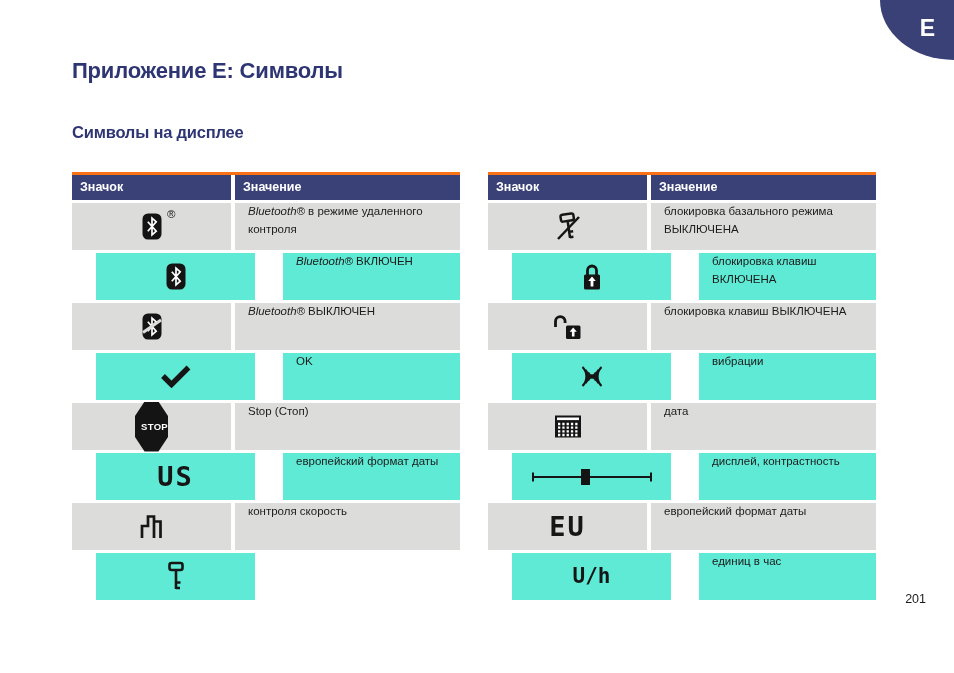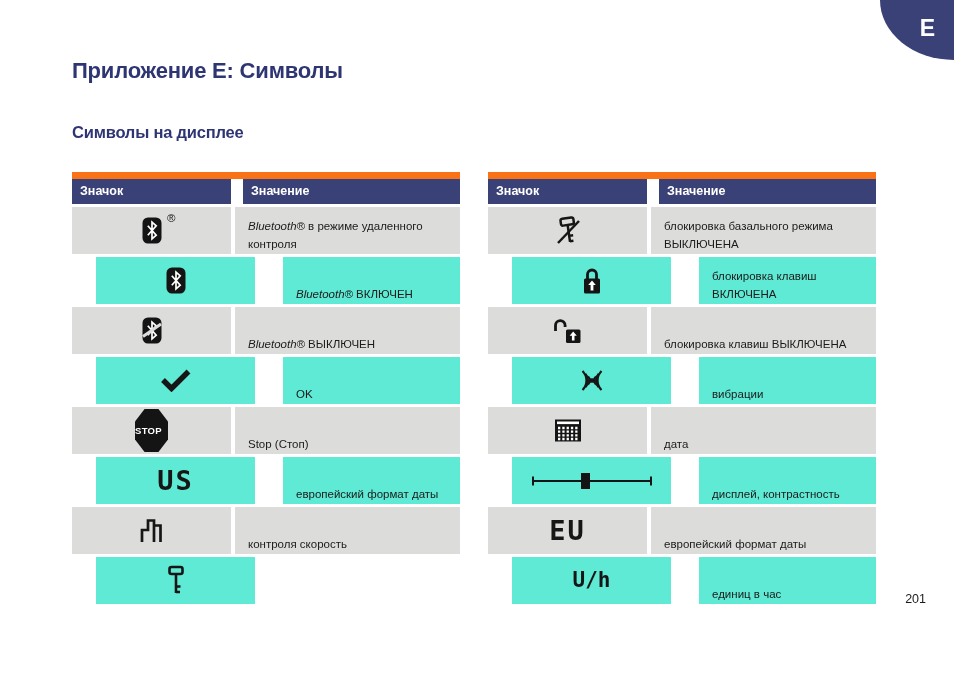--- a/index.html
+++ b/index.html
@@ -25,46 +25,46 @@
   .h2{
     position:absolute;left:72px;top:123px;margin:0;
     font-size:16.5px;font-weight:bold;color:#2e3573;letter-spacing:-0.2px;
   }
   
   .tables{
     position:absolute;left:72px;top:172px;width:804px;
     display:flex;gap:28px;
   }
   .sym-table{flex:1;min-width:0;}
-  .thead{display:flex;gap:12px;border-top:7px solid #f97316;}
+  .thead{display:flex;gap:4px;border-top:3px solid #f97316;}
   .th{
     background:#3a4177;color:#ffffff;font-size:12.5px;font-weight:bold;
     height:25px;line-height:25px;padding-left:8px;box-sizing:border-box;
   }
   .icon-col{width:159px;flex:none;}
   .val-col{flex:1;min-width:0;}
   .row{display:flex;gap:4px;margin-top:3px;height:47px;}
   .cell{box-sizing:border-box;}
   .icon-cell{width:159px;flex:none;display:flex;align-items:center;justify-content:center;}
   .val-cell{
-    flex:1;min-width:0;display:flex;align-items:flex-end;
+    flex:1;min-width:0;display:flex;align-items:flex-start;
     padding:0 12px 0 13px;font-size:11.5px;color:#1b1b1b;line-height:1.55;
   }
   .row.dark .cell{background:#dcdcda;}
   .row.light .cell{background:#5eead4;margin-left:24px;}
   .pref{font-style:italic;margin-right:3px;}
   .pref:empty{margin:0;}
   
   .pix{font-family:"DejaVu Sans Mono",monospace;font-weight:bold;color:#161616;line-height:1;}
   .pix-lg{font-size:27px;letter-spacing:2px;}
   .pix-md{font-size:21px;letter-spacing:0;text-align:right;}
   .stop-oct{
-    width:33px;height:43px;background:#141414;
+    width:33px;height:50px;background:#141414;
     clip-path:polygon(29% 0,71% 0,100% 29%,100% 71%,71% 100%,29% 100%,0 71%,0 29%);
-    display:flex;align-items:center;justify-content:flex-start;
+    display:flex;align-items:center;justify-content:flex-end;
   }
   .stop-oct span{color:#fff;font-size:9.5px;font-weight:bold;letter-spacing:0.3px;}
   .bt-wrap{position:relative;display:inline-block;}
   .reg{position:absolute;top:-5px;right:-14px;font-size:11.5px;color:#161616;}
   .pagenum{position:absolute;right:28px;top:592px;font-size:12.5px;color:#1b1b1b;}
   svg{display:block;}
 </style>
 </head>
 <body>
 

